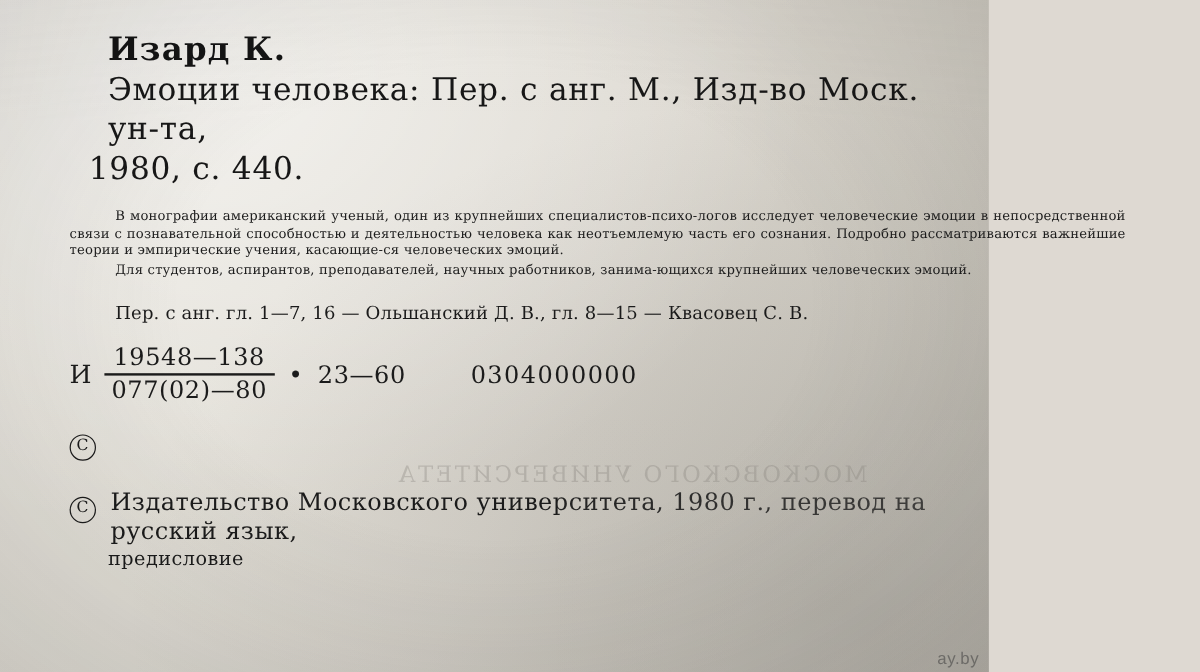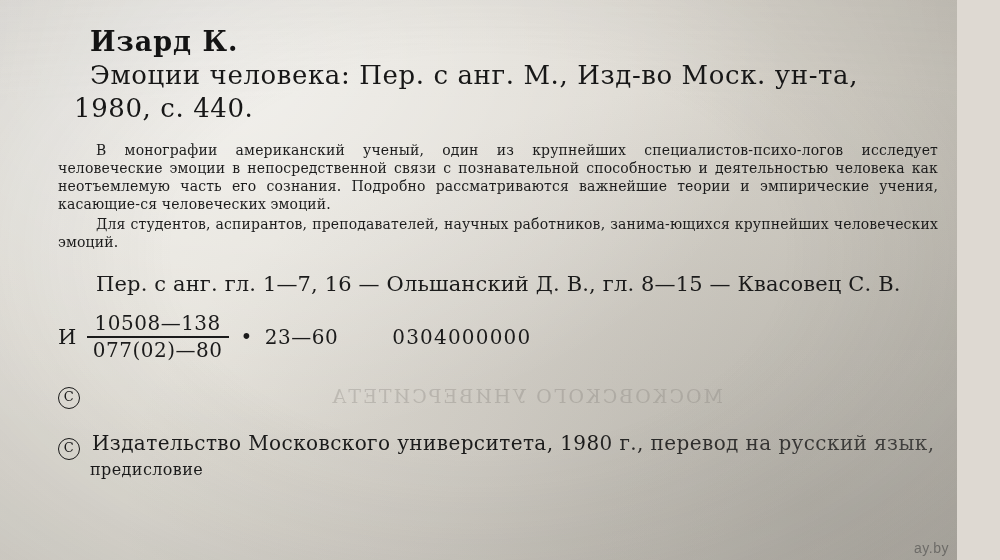--- a/index.html
+++ b/index.html
@@ -9,21 +9,21 @@
   body {
     width: 1000px;
     height: 560px;
     overflow: hidden;
     background: #ded9d2;
     font-family: "Liberation Serif", serif;
   }
 
   #page {
     position: relative;
-    width: 957px;
+    width: 824px;
     height: 560px;
     background:
       radial-gradient(ellipse at 20% 10%, rgba(255,255,255,0.55) 0%, rgba(255,255,255,0) 55%),
       radial-gradient(ellipse at 85% 90%, rgba(120,118,112,0.30) 0%, rgba(120,118,112,0) 60%),
       linear-gradient(112deg, #e9e6df 0%, #e3e0d8 28%, #dcd8d0 55%, #d2cec5 78%, #c6c2b9 100%);
     color: #1b1b1b;
   }
 
   
   #page::after {
@@ -62,36 +62,36 @@
     letter-spacing: 0.6px;
     color: #171717;
     margin: 0 0 0 0;
   }
   .title-line-1 { margin-left: 32px; }
   .title-line-2 { margin-left: 16px; }
 
   .annotation {
     margin-top: 16px;
     font-family: "DejaVu Serif", serif;
-    font-size: 14px;
+    font-size: 11px;
     line-height: 1.30;
     letter-spacing: 0.15px;
     text-align: justify;
     color: #1c1c1c;
     width: 880px;
   }
   .annotation p {
     margin: 0 0 2px 0;
     text-indent: 38px;
   }
 
   .translators {
     margin-top: 20px;
     font-family: "DejaVu Serif", serif;
-    font-size: 21px;
+    font-size: 15px;
     text-indent: 38px;
     letter-spacing: .15px;
     width: 880px;
   }
 
   .code-row {
     display: flex;
     align-items: center;
     margin-top: 16px;
     font-family: "DejaVu Serif", serif;
@@ -214,21 +214,21 @@
     <div class="annotation">
       <p>В монографии американский ученый, один из крупнейших специалистов-психо-логов исследует человеческие эмоции в непосредственной связи с познавательной способностью и деятельностью человека как неотъемлемую часть его сознания. Подробно рассматриваются важнейшие теории и эмпирические учения, касающие-ся человеческих эмоций.</p>
       <p>Для студентов, аспирантов, преподавателей, научных работников, занима-ющихся крупнейших человеческих эмоций.</p>
     </div>
 
     <div class="translators">Пер. с анг. гл. 1—7, 16 — Ольшанский Д. В., гл. 8—15 — Квасовец С. В.</div>
 
     <div class="code-row">
       <span class="code-letter">И</span>
       <span class="fraction">
-        <span class="num">10508—138</span>
+        <span class="num">19548—138</span>
         <span class="bar"></span>
         <span class="den">077(02)—80</span>
       </span>
       <span class="code-tail">•</span>
       <span class="code-tail">23—60</span>
       <span class="code-digits">0304000000</span>
     </div>
 
     <div class="copyline">
       <span class="circ">C</span>

